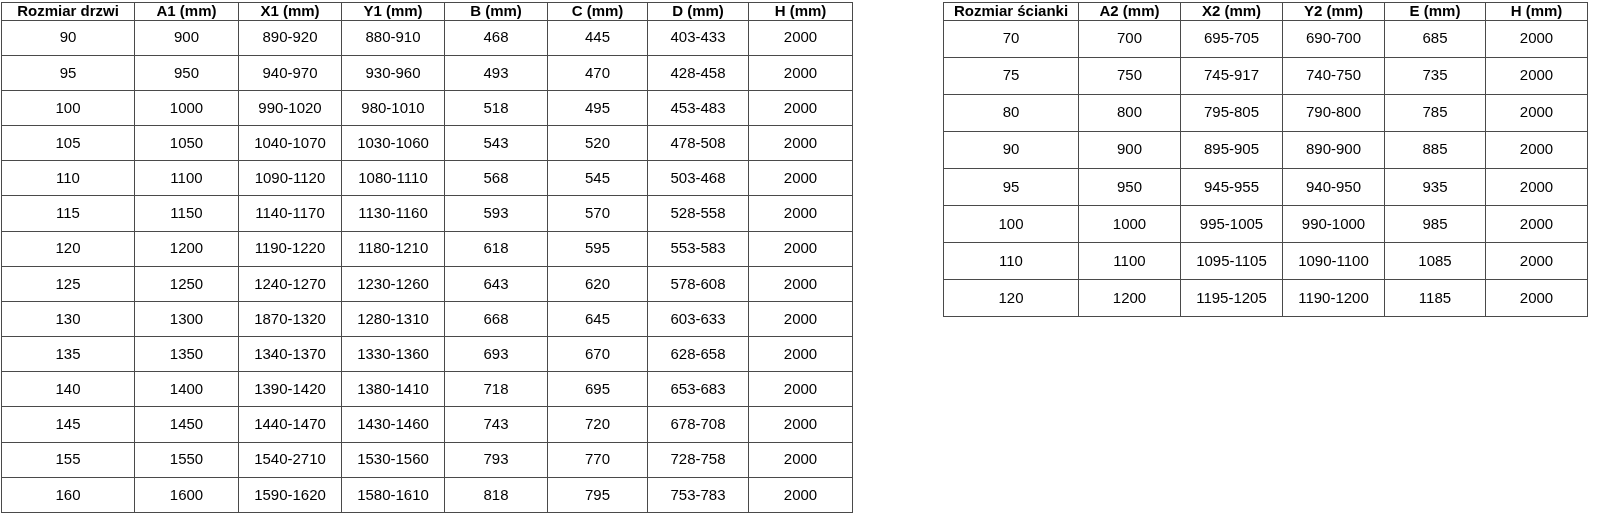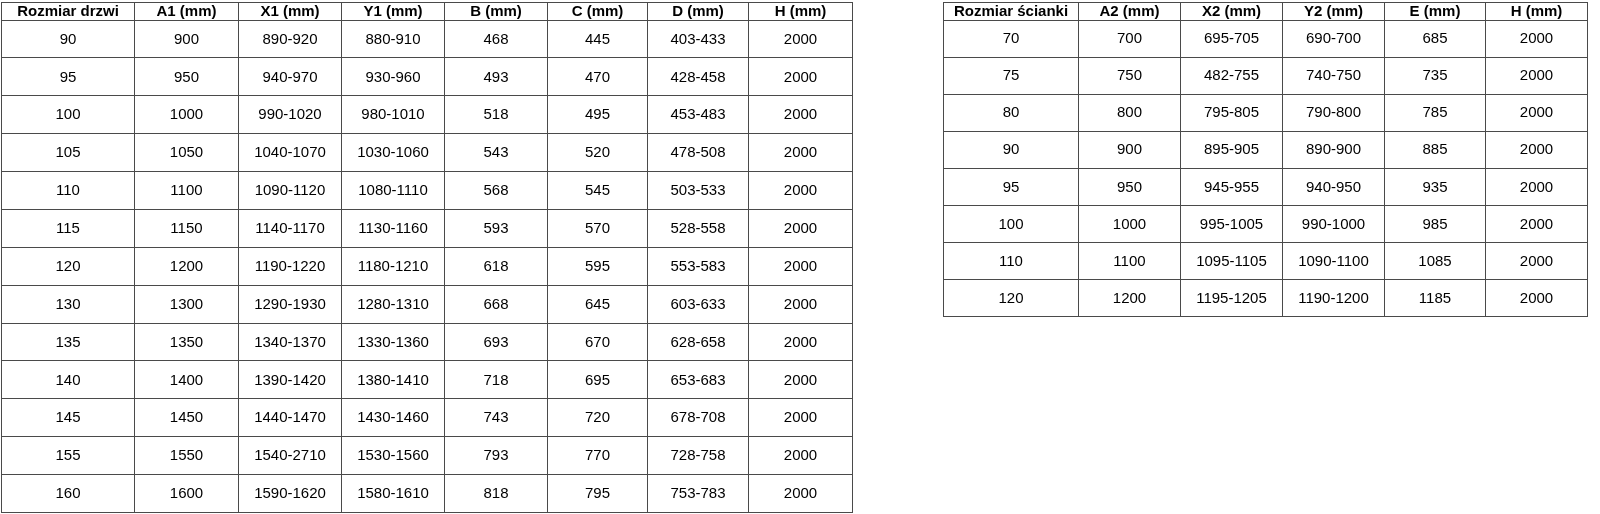--- a/index.html
+++ b/index.html
@@ -109,21 +109,21 @@
             <td>478-508</td>
             <td>2000</td>
           </tr>
           <tr>
             <td>110</td>
             <td>1100</td>
             <td>1090-1120</td>
             <td>1080-1110</td>
             <td>568</td>
             <td>545</td>
-            <td>503-533</td>
+            <td>503-468</td>
             <td>2000</td>
           </tr>
           <tr>
             <td>115</td>
             <td>1150</td>
             <td>1140-1170</td>
             <td>1130-1160</td>
             <td>593</td>
             <td>570</td>
             <td>528-558</td>
@@ -133,23 +133,33 @@
             <td>120</td>
             <td>1200</td>
             <td>1190-1220</td>
             <td>1180-1210</td>
             <td>618</td>
             <td>595</td>
             <td>553-583</td>
             <td>2000</td>
           </tr>
           <tr>
+            <td>125</td>
+            <td>1250</td>
+            <td>1240-1270</td>
+            <td>1230-1260</td>
+            <td>643</td>
+            <td>620</td>
+            <td>578-608</td>
+            <td>2000</td>
+          </tr>
+          <tr>
             <td>130</td>
             <td>1300</td>
-            <td>1290-1930</td>
+            <td>1870-1320</td>
             <td>1280-1310</td>
             <td>668</td>
             <td>645</td>
             <td>603-633</td>
             <td>2000</td>
           </tr>
           <tr>
             <td>135</td>
             <td>1350</td>
             <td>1340-1370</td>
@@ -228,21 +238,21 @@
             <td>70</td>
             <td>700</td>
             <td>695-705</td>
             <td>690-700</td>
             <td>685</td>
             <td>2000</td>
           </tr>
           <tr>
             <td>75</td>
             <td>750</td>
-            <td>482-755</td>
+            <td>745-917</td>
             <td>740-750</td>
             <td>735</td>
             <td>2000</td>
           </tr>
           <tr>
             <td>80</td>
             <td>800</td>
             <td>795-805</td>
             <td>790-800</td>
             <td>785</td>

